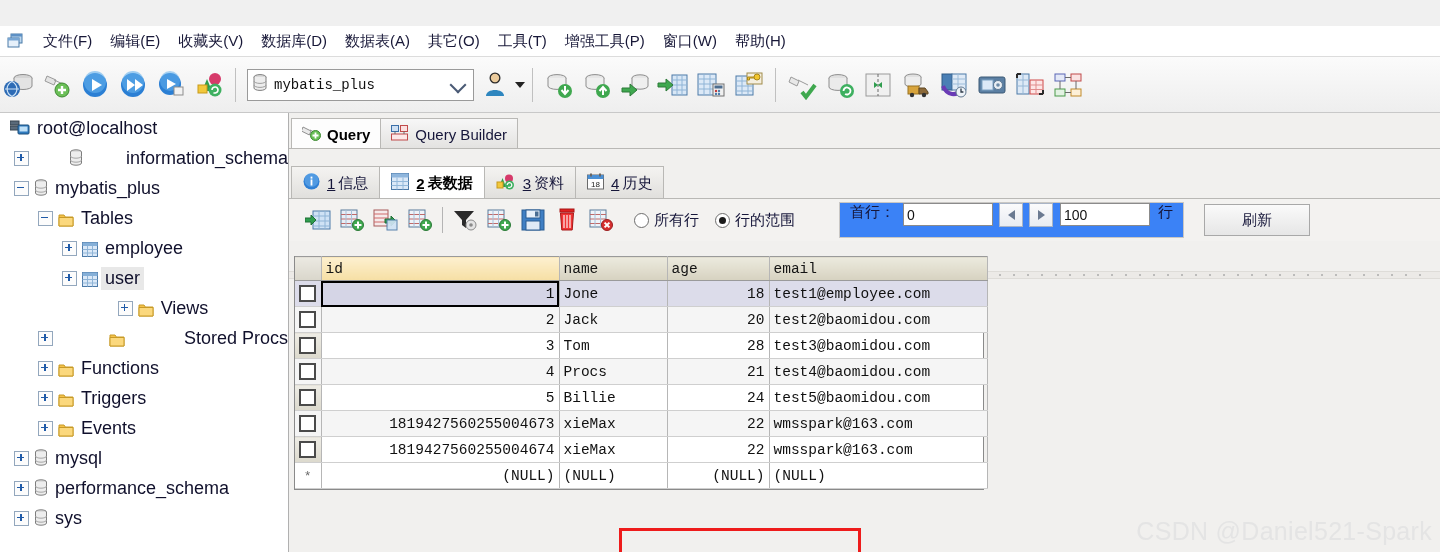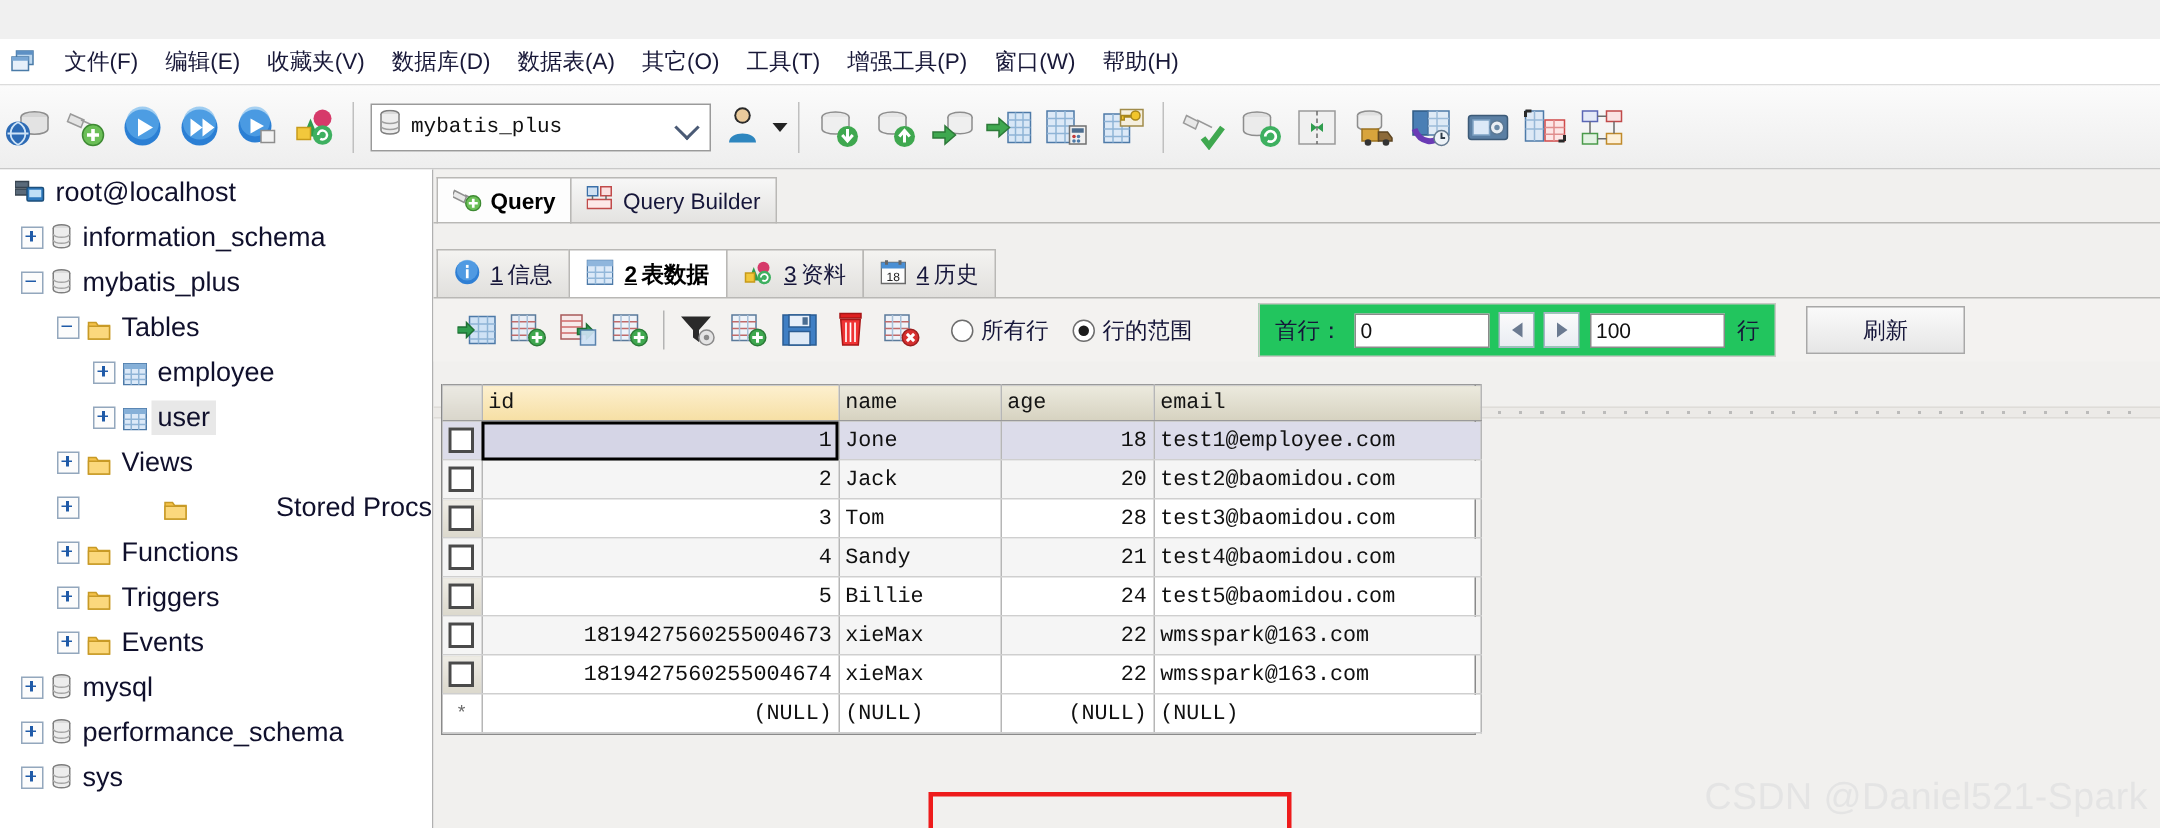--- a/index.html
+++ b/index.html
@@ -263,25 +263,25 @@
     position: relative; flex: none;
   }
   .radio.on::after {
     content: ""; position: absolute;
     left: 3px; top: 3px; width: 7px; height: 7px;
     border-radius: 50%; background: #1b1b1b;
   }
   .radio-label { margin-right: 16px; }
 
   .rowsgroup {
-    display: flex; align-items: center;
+    display: flex; 
     margin-left: 44px;
     height: 34px;
     border: 1px solid #c9c7c4;
-    background: #22c55e;
+    background: #3b82f6;
     padding: 0 10px;
     flex: none;
   }
   .rowsgroup .lbl { font-size: 15px; color: #16163a; white-space: nowrap; }
   .rowsgroup input.tf {
     height: 21px; width: 82px;
     border: 1px solid #8b8b8b;
     background: #fff;
     font-family: "Liberation Sans", sans-serif;
     font-size: 14px;
@@ -639,21 +639,21 @@
         <svg width="20" height="17" viewBox="0 0 20 17">
           <rect x="0" y="1" width="9" height="4" fill="#5a6a7a" stroke="#37434f"></rect>
           <rect x="0" y="6" width="9" height="4" fill="#5a6a7a" stroke="#37434f"></rect>
           <rect x="8" y="5" width="11" height="9" rx="1" fill="#2f7bbf" stroke="#1c4e7a"></rect>
           <rect x="9.5" y="6.5" width="8" height="5" fill="#bfe0f7"></rect>
         </svg>
       </span>
       <span class="tree-label">root@localhost</span>
     </div>
 
-    <div class="tree-row" style="padding-left:14px;">
+    <div class="tree-row" style="padding-left:14px;justify-content:space-between;">
       <span class="expander plus"></span>
       <span class="ic ic-db">
         <svg width="14" height="18" viewBox="0 0 14 18">
           <ellipse cx="7" cy="3" rx="5.5" ry="2.2" fill="#dcdcdc" stroke="#7e7e7e"></ellipse>
           <path d="M1.5 3 v11 a5.5 2.2 0 0 0 11 0 V3" fill="#ededed" stroke="#7e7e7e"></path>
           <path d="M1.5 7 a5.5 2.2 0 0 0 11 0 M1.5 11 a5.5 2.2 0 0 0 11 0" stroke="#a5a5a5" fill="none"></path>
         </svg>
       </span>
       <span class="tree-label">information_schema</span>
     </div>
@@ -698,21 +698,21 @@
       <span class="ic ic-table">
         <svg width="16" height="15" viewBox="0 0 16 15">
           <rect x="0.5" y="0.5" width="15" height="14" fill="#dbe9f8" stroke="#4d7aa8"></rect>
           <rect x="0.5" y="0.5" width="15" height="3.5" fill="#86b0d8"></rect>
           <path d="M0.5 7.5 h15 M0.5 11 h15 M5.5 4 v10.5 M10.5 4 v10.5" stroke="#8fb4d6"></path>
         </svg>
       </span>
       <span class="tree-label sel">user</span>
     </div>
 
-    <div class="tree-row" style="padding-left:38px;">
+    <div class="tree-row" style="padding-left:38px;justify-content:center;">
       <span class="expander plus"></span>
       <span class="ic ic-folder">
         <svg width="16" height="14" viewBox="0 0 16 14">
             <path d="M1 2 h5 l1.4 2 H15 v9 H1 z" fill="#f5c24a" stroke="#c89a26"></path>
             <path d="M1 4.5 h14 v8.5 H1 z" fill="#fbd87d" stroke="#c89a26"></path>
           </svg>
       </span>
       <span class="tree-label">Views</span>
     </div>
 
@@ -1016,21 +1016,21 @@
           <tr>
             <td class="col-check rowhdr"><span class="chk"></span></td>
             <td class="col-id">3</td>
             <td class="col-name">Tom</td>
             <td class="col-age">28</td>
             <td class="col-email">test3@baomidou.com</td>
           </tr>
           <tr class="alt">
             <td class="col-check rowhdr"><span class="chk"></span></td>
             <td class="col-id">4</td>
-            <td class="col-name">Sandy</td>
+            <td class="col-name">Procs</td>
             <td class="col-age">21</td>
             <td class="col-email">test4@baomidou.com</td>
           </tr>
           <tr>
             <td class="col-check rowhdr"><span class="chk"></span></td>
             <td class="col-id">5</td>
             <td class="col-name">Billie</td>
             <td class="col-age">24</td>
             <td class="col-email">test5@baomidou.com</td>
           </tr>

